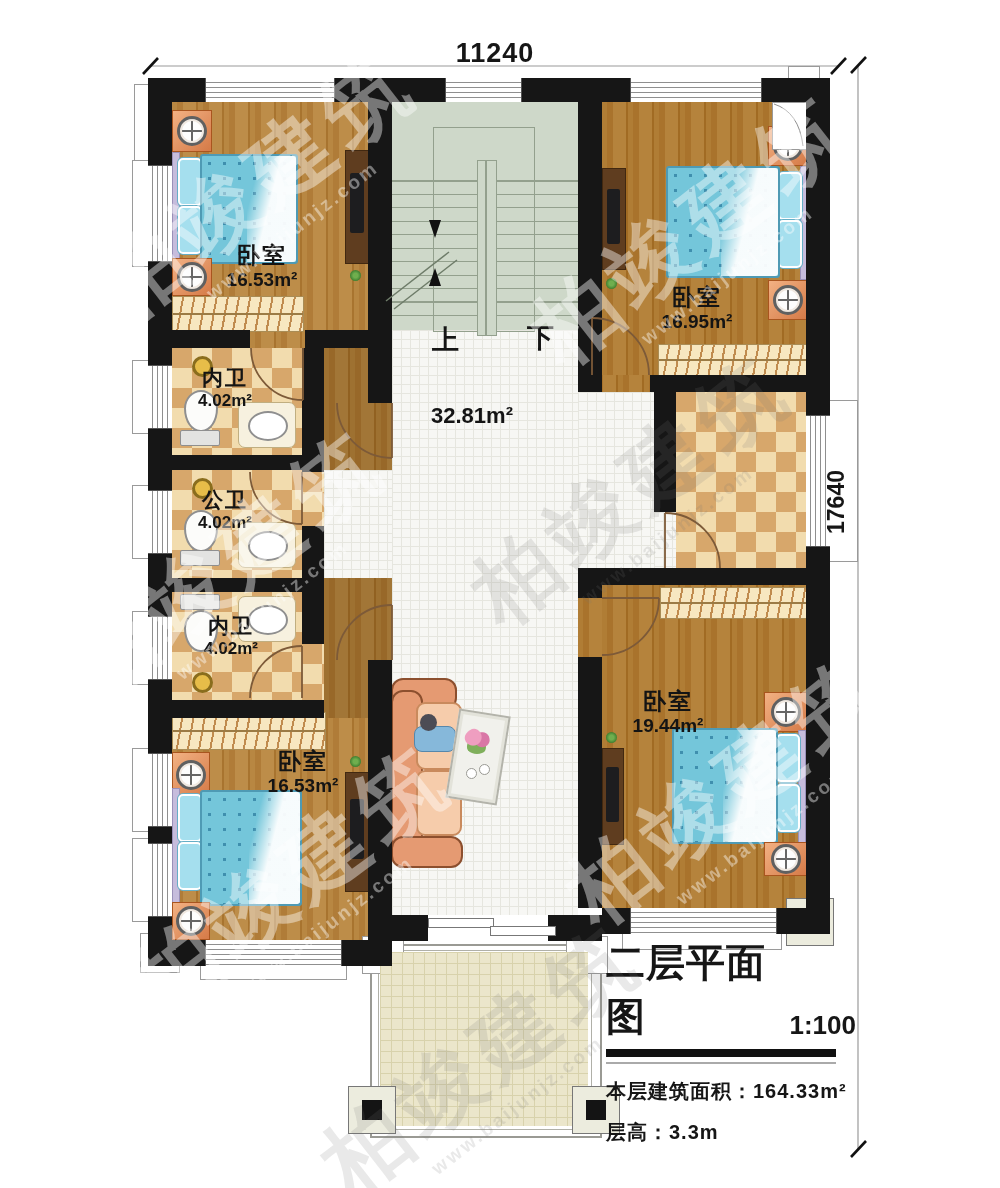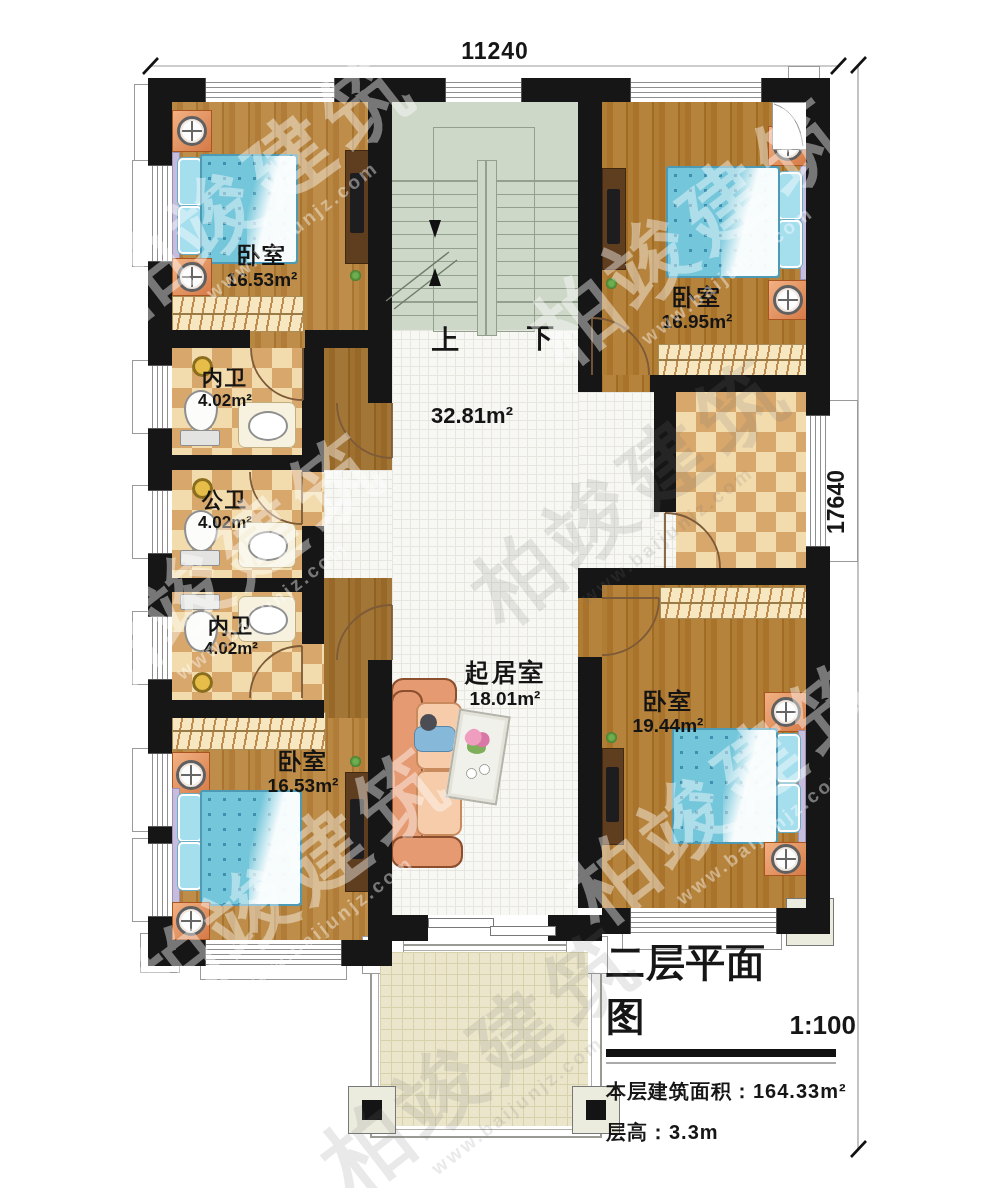--- a/index.html
+++ b/index.html
@@ -22,21 +22,21 @@
   .sill{z-index:0;background:#fff;border:1px solid #9a9a9a;}
   .patch{z-index:1;}
   
   .rlabel{position:absolute;z-index:6;text-align:center;font-weight:700;color:#141414;line-height:1.18;}
   .rname{font-size:23px;letter-spacing:2px;display:block;}
   .rarea{font-size:19px;display:block;}
   .sm .rname{font-size:21px;}
   .sm .rarea{font-size:17px;}
   .big .rname{font-size:25px;}
   .stairlbl{position:absolute;z-index:6;font-size:27px;font-weight:700;}
-  .dim{position:absolute;z-index:6;font-size:23px;font-weight:700;text-align:center;letter-spacing:1px;}
+  .dim{position:absolute;z-index:6;font-size:27px;font-weight:700;text-align:center;letter-spacing:1px;}
   
   .furn{position:absolute;z-index:2;}
   .mattress{background-color:#74c6da;background-image:radial-gradient(#3f8fae 1.5px,transparent 1.6px);background-size:15px 15px;border:2px solid #4e9ab4;border-radius:3px;}
   .blanket{position:absolute;right:0;top:0;bottom:0;width:52%;background:linear-gradient(104deg,rgba(255,255,255,0) 18%,rgba(255,255,255,.94) 46%);border-radius:0 3px 3px 0;}
   .pillow{position:absolute;background:#a5dfee;border:2px solid #fff;box-shadow:0 0 0 1px #66aec6;border-radius:5px;}
   .headboard{position:absolute;background:#c6bcdc;border:1px solid #9a90b8;}
   .nstand{background:linear-gradient(135deg,#f2b183,#d57a47);border:1px solid #a9551f;}
   .lamp{position:absolute;left:50%;top:50%;width:24px;height:24px;transform:translate(-50%,-50%);border-radius:50%;background:
       linear-gradient(#666 0 0) center/100% 2px no-repeat,
       linear-gradient(90deg,#666 0 0) center/2px 100% no-repeat,#fdfdfd;
@@ -359,24 +359,20 @@
     <span class="rname">公卫</span>
     <span class="rarea">4.02m²</span>
   </div>
   <div class="rlabel sm" style="left:166px;top:614px;width:130px">
     <span class="rname">内卫</span>
     <span class="rarea">4.02m²</span>
   </div>
   <div class="rlabel" style="left:407px;top:403px;width:130px">
     <span class="rarea" style="font-size:22px">32.81m²</span>
   </div>
-  <div class="rlabel big" style="left:435px;top:658px;width:140px">
-    <span class="rname">起居室</span>
-    <span class="rarea">18.01m²</span>
-  </div>
   <div class="rlabel" style="left:598px;top:688px;width:140px">
     <span class="rname">卧室</span>
     <span class="rarea">19.44m²</span>
   </div>
   <div class="rlabel" style="left:233px;top:748px;width:140px">
     <span class="rname">卧室</span>
     <span class="rarea">16.53m²</span>
   </div>
 
   <div class="dim" style="left:435px;top:38px;width:120px">11240</div>

